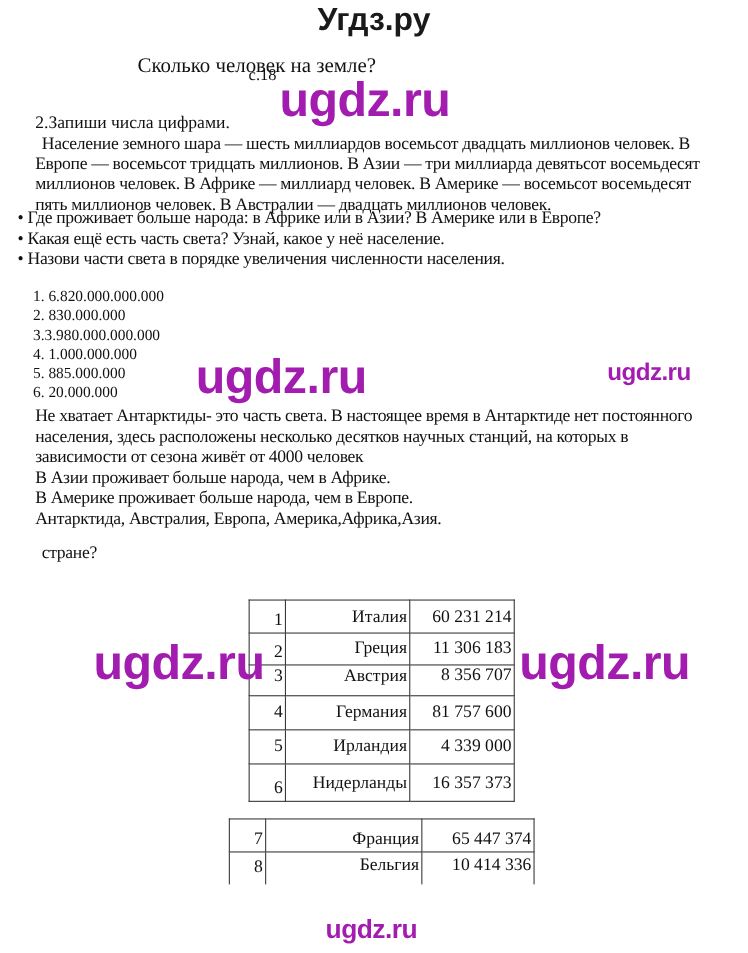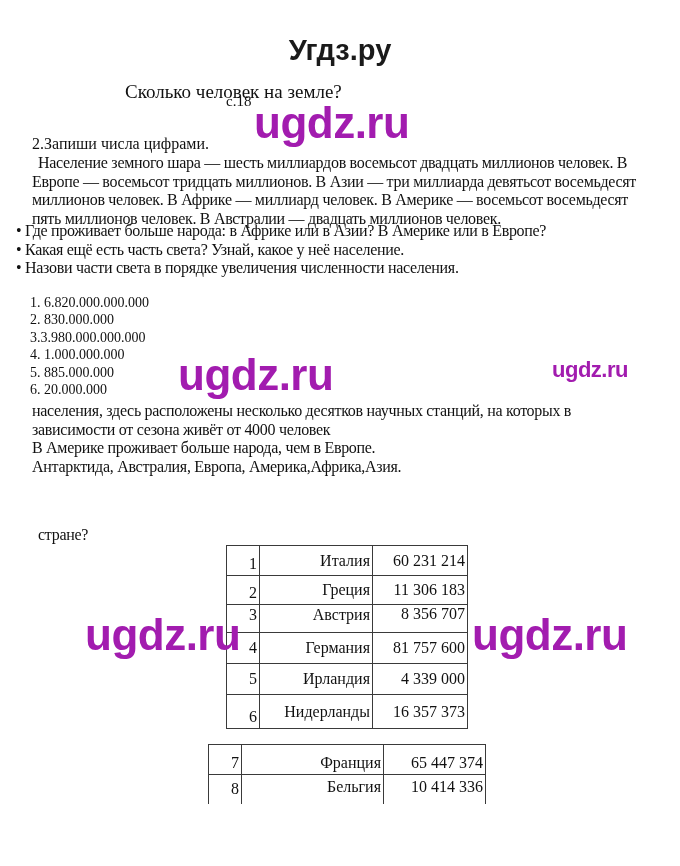--- a/index.html
+++ b/index.html
@@ -13,21 +13,21 @@
       position: relative;
       overflow: hidden;
       color: #111111;
     }
     .serif {
       font-family: "Liberation Serif", "DejaVu Serif", serif;
     }
     .sans {
       font-family: "Liberation Sans", "DejaVu Sans", sans-serif;
     }
-    .abs { position: absolute; white-space: nowrap; margin-top: 32px; }
+    .abs { position: absolute; white-space: nowrap; }
 
     .site-header {
       left: 0; width: 680px; top: 2px;
       text-align: center;
       font-size: 29px;
       font-weight: bold;
       color: #1a1a1a;
       letter-spacing: 0px;
     }
     .page-title {
@@ -120,22 +120,24 @@
   <div>3.3.980.000.000.000</div>
   <div>4. 1.000.000.000</div>
   <div>5. 885.000.000</div>
   <div>6. 20.000.000</div>
 </div>
 
 <div class="abs watermark wm-big" style="left:178px; top:318px;">ugdz.ru</div>
 <div class="abs watermark wm-small" style="left:552px; top:325px;">ugdz.ru</div>
 
 <div class="abs answers-text serif body-text">
+  <div>Не хватает Антарктиды- это часть света. В настоящее время в Антарктиде нет постоянного</div>
   <div>населения, здесь расположены несколько десятков научных станций, на которых в</div>
   <div>зависимости от сезона живёт от 4000 человек</div>
+  <div>В Азии  проживает  больше народа, чем в Африке.</div>
   <div>В Америке проживает больше народа, чем в Европе.</div>
   <div>Антарктида, Австралия, Европа, Америка,Африка,Азия.</div>
 </div>
 
 <div class="abs task2 serif body-text">
   <div style="margin-left:6px">стране?</div>
 </div>
 
 <table class="pop t1">
   <tbody>

